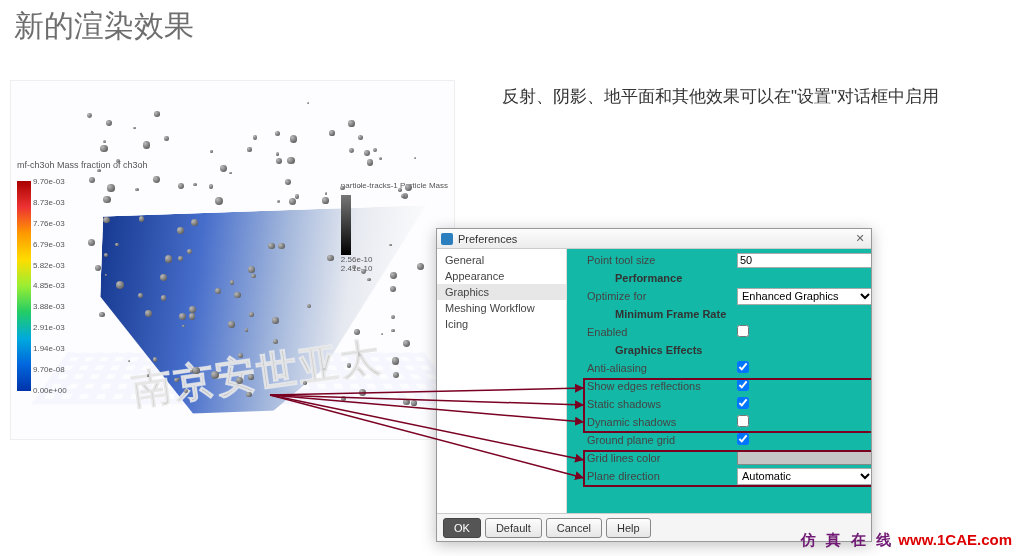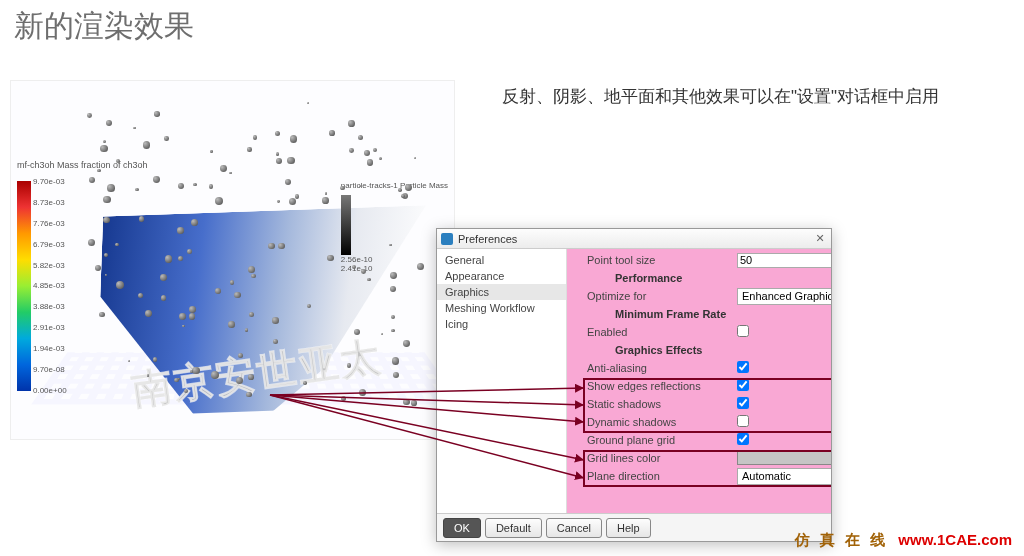--- a/index.html
+++ b/index.html
@@ -19,21 +19,21 @@
     background: linear-gradient(95deg,#0a2e8a 0%,#3d66c8 30%,#9fb4da 55%,#e5e8ef 75%,#fff 100%);
     clip-path: polygon(0 0,100% 0,70% 80%,40% 120%,0 40%);
     transform: skew(-8deg,4deg) rotate(-6deg); opacity: .95; }
   .ground { position: absolute; left: 40px; bottom: 18px; width: 390px; height: 90px; background: repeating-linear-gradient(0deg,#eef,#eef 8px,transparent 8px,transparent 16px),repeating-linear-gradient(90deg,#eef,#eef 8px,transparent 8px,transparent 16px); opacity:.5; transform: perspective(400px) rotateX(55deg); }
   .watermark { position: absolute; left: 120px; top: 265px; font-size: 40px; color: rgba(190,190,190,0.9); font-weight: 700; transform: rotate(-8deg); letter-spacing: 2px; -webkit-text-stroke: 1px rgba(255,255,255,0.6); }
   .particle { position: absolute; border-radius: 50%; background: radial-gradient(circle at 30% 30%, #bbb, #444); }
   .legend2 { position: absolute; right: 6px; top: 100px; font-size: 8px; color: #555; line-height: 1.2; }
   .legend2-bar { width: 10px; height: 60px; background: linear-gradient(to bottom,#777,#000); margin-top: 4px; }
 
   
-  .dialog { position: absolute; left: 436px; top: 228px; width: 396px; height: 314px; background: #f9a8d4; border: 1px solid #999; box-shadow: 0 3px 14px rgba(0,0,0,0.25); font-size: 11px; display: flex; flex-direction: column; }
+  .dialog { position: absolute; left: 436px; top: 228px; width: 436px; height: 314px; background: #14b8a6; border: 1px solid #999; box-shadow: 0 3px 14px rgba(0,0,0,0.25); font-size: 11px; display: flex; flex-direction: column; }
   .dlg-titlebar { height: 20px; background: linear-gradient(#fdfdfd,#ececec); border-bottom: 1px solid #ccc; display: flex; align-items: center; padding: 0 4px; }
   .dlg-titlebar .icon { width: 12px; height: 12px; background: #2b7fbf; margin-right: 5px; border-radius: 2px; }
   .dlg-titlebar .ttl { flex: 1; color: #333; }
   .dlg-titlebar .close { width: 14px; text-align: center; color: #666; cursor: pointer; }
   .dlg-body { flex: 1; display: flex; overflow: hidden; }
   .catlist { width: 130px; background: #fff; border-right: 1px solid #ddd; padding: 3px 0; }
   .catlist div { padding: 2px 8px; color: #444; cursor: pointer; }
   .catlist div.sel { background: #e7e7e7; }
   .props { flex: 1; overflow-y: auto; padding: 2px 0; position: relative; }
   .props::-webkit-scrollbar { width: 14px; }
@@ -50,21 +50,21 @@
   .row .colorbtn { width: 137px; height: 15px; border: 1px solid #888; background: #c5c5c5; display: inline-block; }
   .hilite { position: absolute; border: 2px solid #7a0022; pointer-events: none; }
   .dlg-footer { height: 28px; border-top: 1px solid #ccc; background: #f5f5f5; display: flex; align-items: center; padding: 0 6px; gap: 4px; }
   .btn { height: 20px; padding: 0 10px; border: 1px solid #888; background: linear-gradient(#fdfdfd,#e6e6e6); border-radius: 3px; font-size: 11px; color: #333; cursor: pointer; display: inline-flex; align-items: center; }
   .btn.ok { background: #555; color: #fff; border-color: #444; }
 
   
   .arrows { position: absolute; left: 0; top: 0; width: 1024px; height: 556px; pointer-events: none; }
 
   .footer-logo { position: absolute; right: 12px; bottom: 6px; font-size: 15px; }
-  .footer-logo .cn { color: #a16207; font-weight: 600; letter-spacing: 3px; margin-right: 6px; }
+  .footer-logo .cn { color: #701a75; font-weight: 600; letter-spacing: 3px; }
   .footer-logo .url { color: #d00; font-weight: 600; }
 </style>
 </head>
 <body>
 <div class="page">
 
 <div class="title">新的渲染效果</div>
 <div class="desc">反射、阴影、地平面和其他效果可以在"设置"对话框中启用</div>
 
 <div class="render-wrap">

